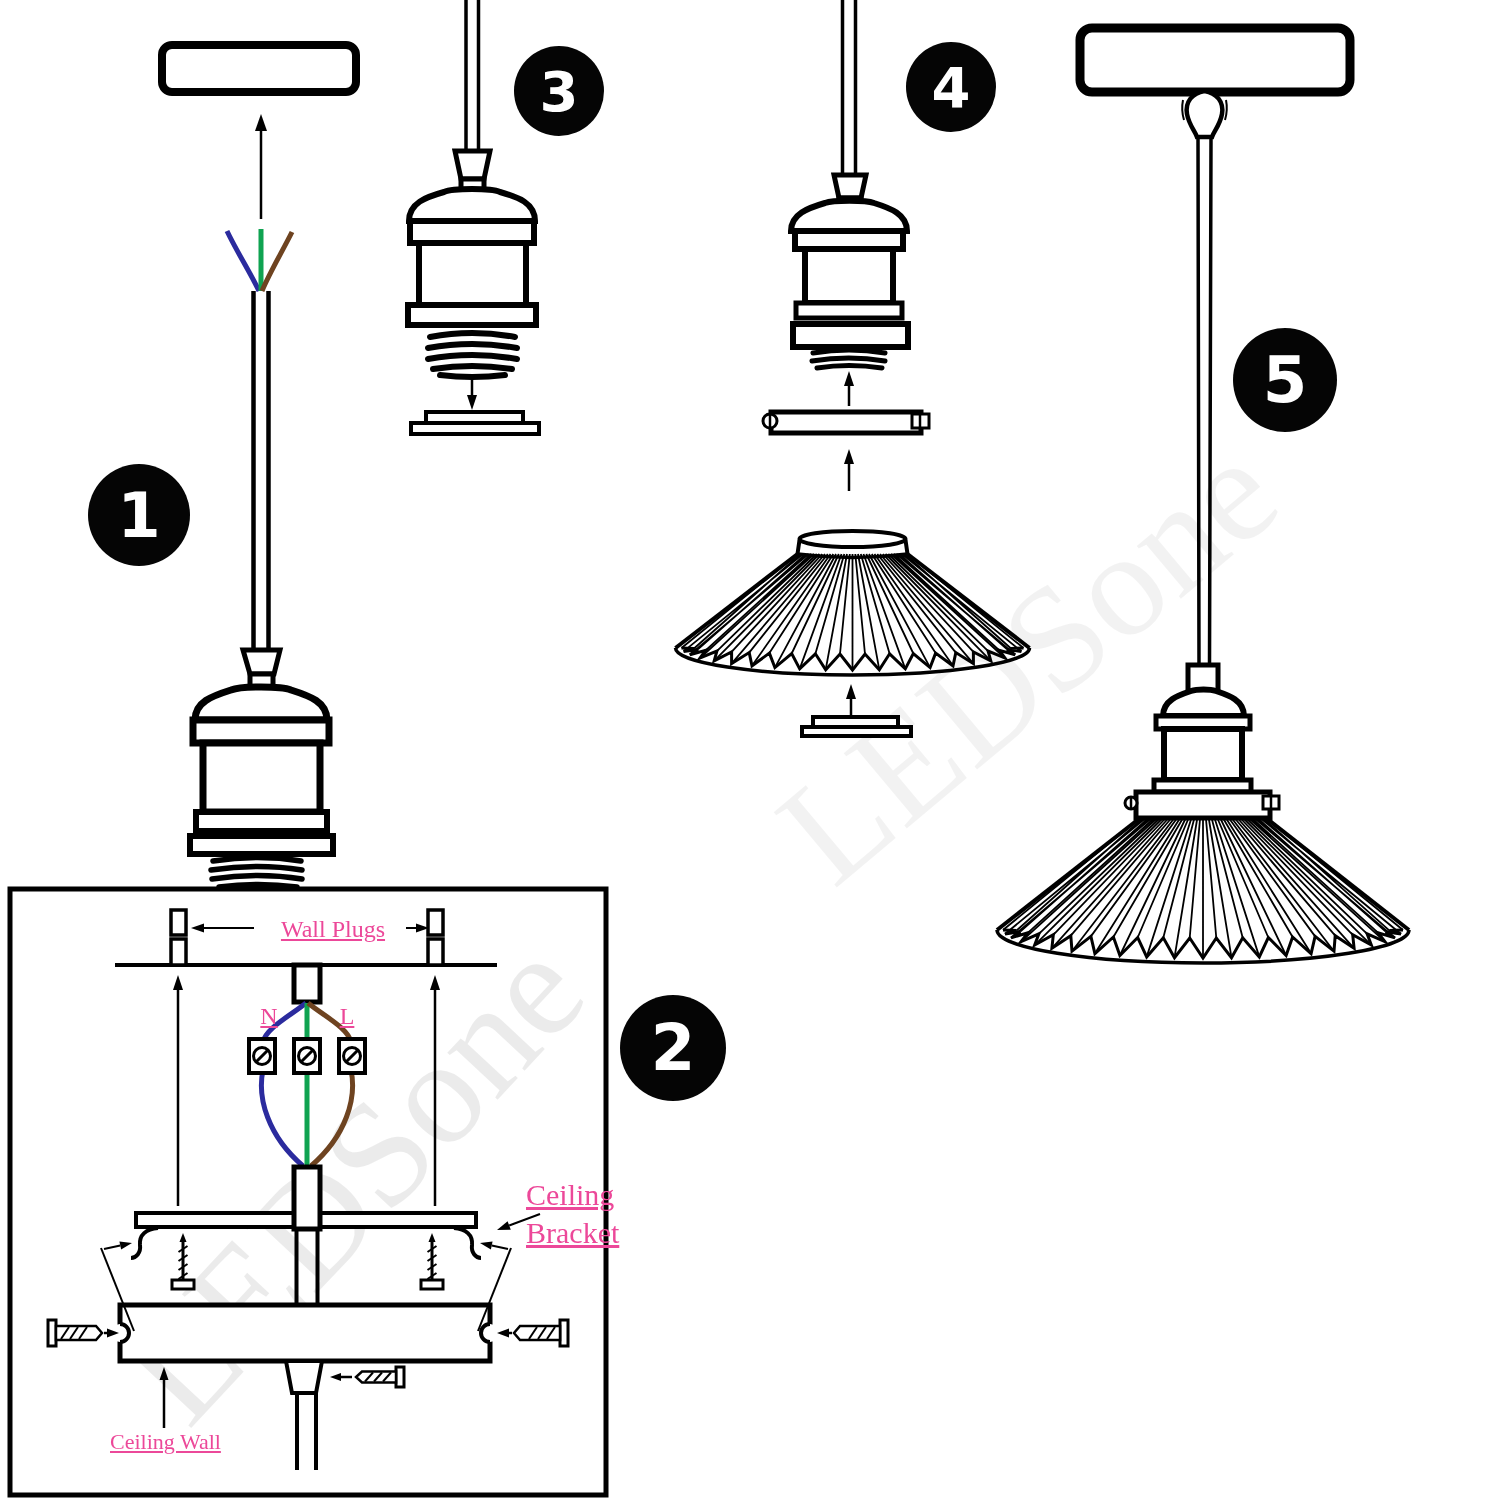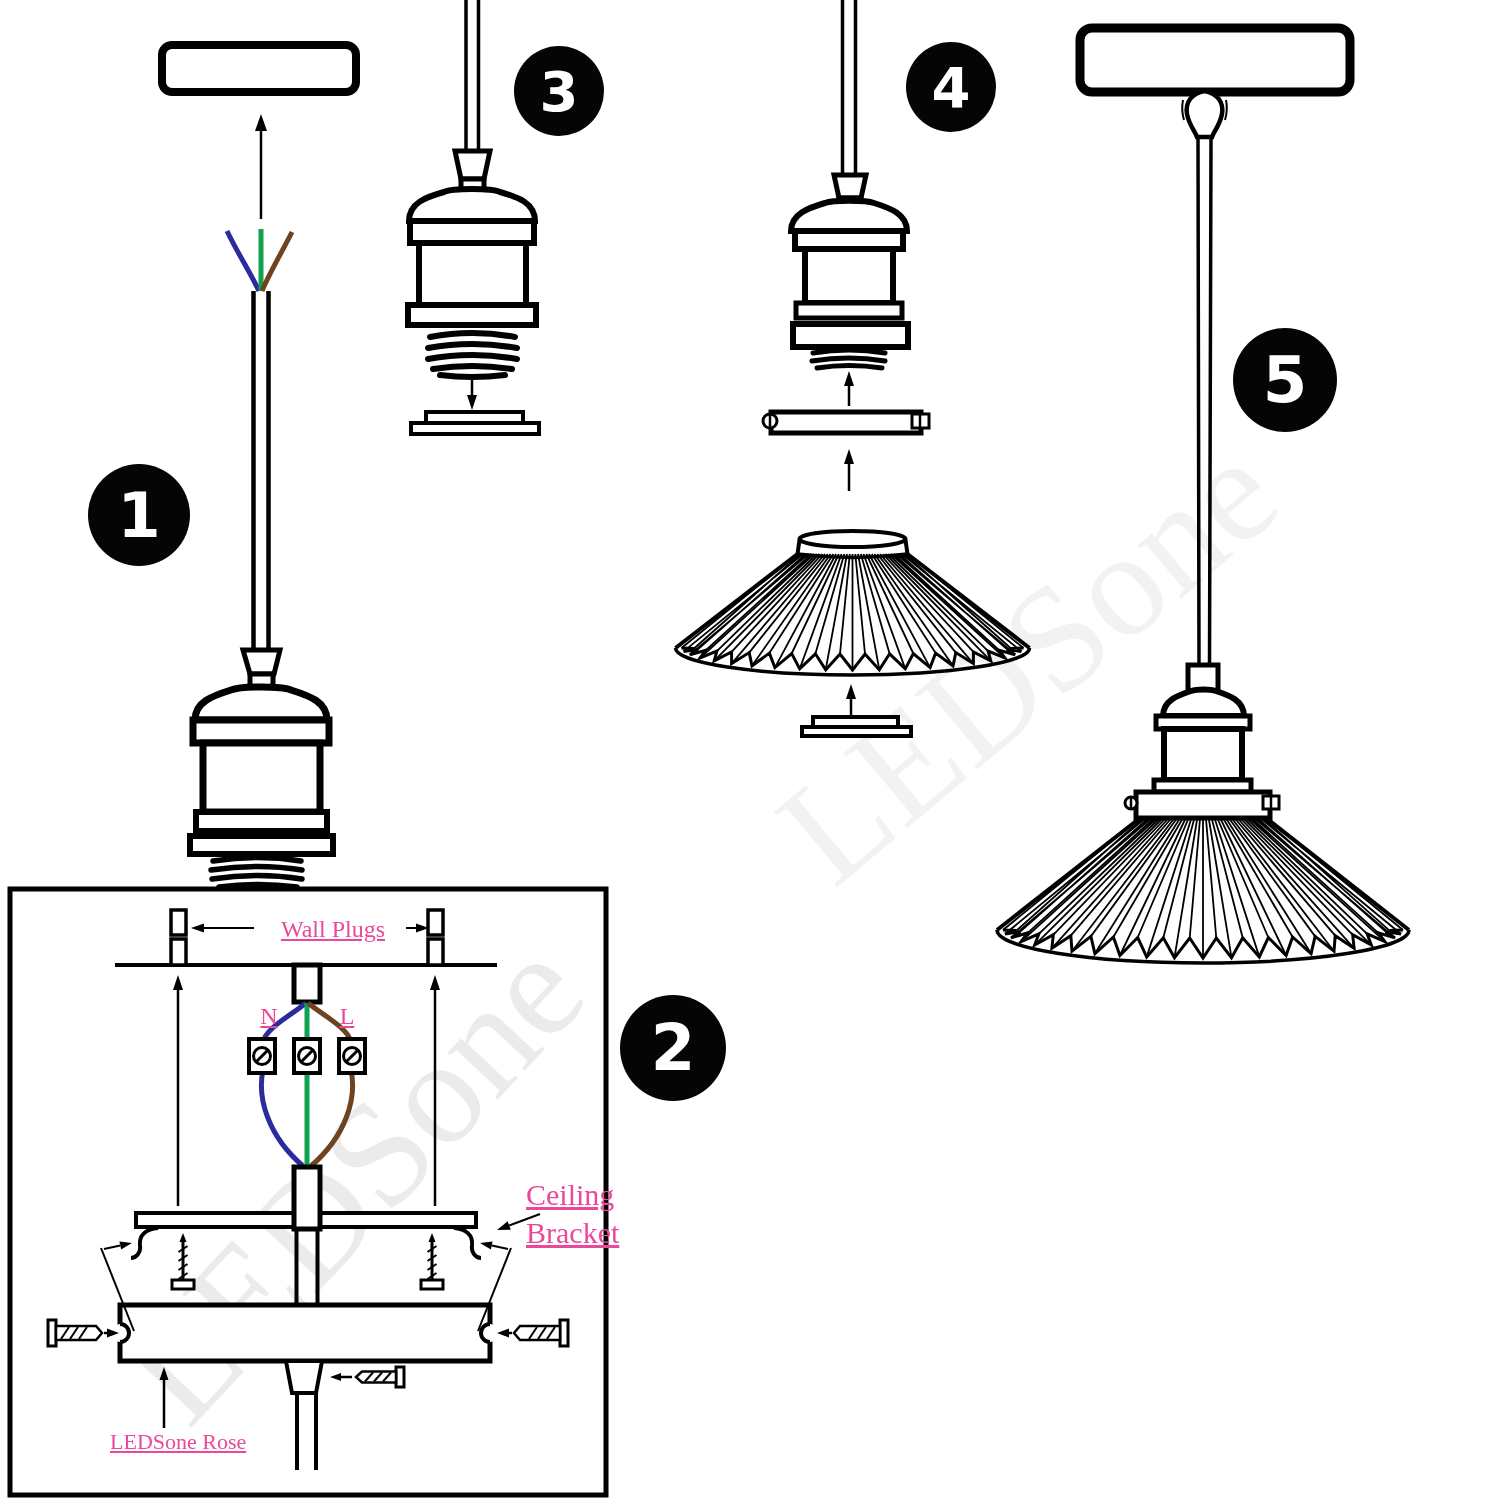--- a/index.html
+++ b/index.html
@@ -271,15 +271,15 @@
 <div class="badge" style="left:88px;top:464px;width:102px;height:102px;font-size:62px;">1</div>
 <div class="badge" style="left:620px;top:995px;width:106px;height:106px;font-size:64px;">2</div>
 <div class="badge" style="left:514px;top:46px;width:90px;height:90px;font-size:56px;">3</div>
 <div class="badge" style="left:906px;top:42px;width:90px;height:90px;font-size:56px;">4</div>
 <div class="badge" style="left:1233px;top:328px;width:104px;height:104px;font-size:64px;">5</div>
 
 <div class="lbl" style="left:258px;top:914px;width:150px;font-size:24px;">Wall Plugs</div>
 <div class="lbl" style="left:254px;top:1001px;width:30px;font-size:24px;">N</div>
 <div class="lbl" style="left:332px;top:1001px;width:30px;font-size:24px;">L</div>
 <div class="lbl left" style="left:526px;top:1176px;width:98px;font-size:30px;">Ceiling Bracket</div>
-<div class="lbl left" style="left:110px;top:1428px;width:140px;font-size:22px;">LEDSone Rose</div>
+<div class="lbl left" style="left:110px;top:1428px;width:140px;font-size:22px;">Ceiling Wall</div>
 
 </div>
 
 </body></html>

